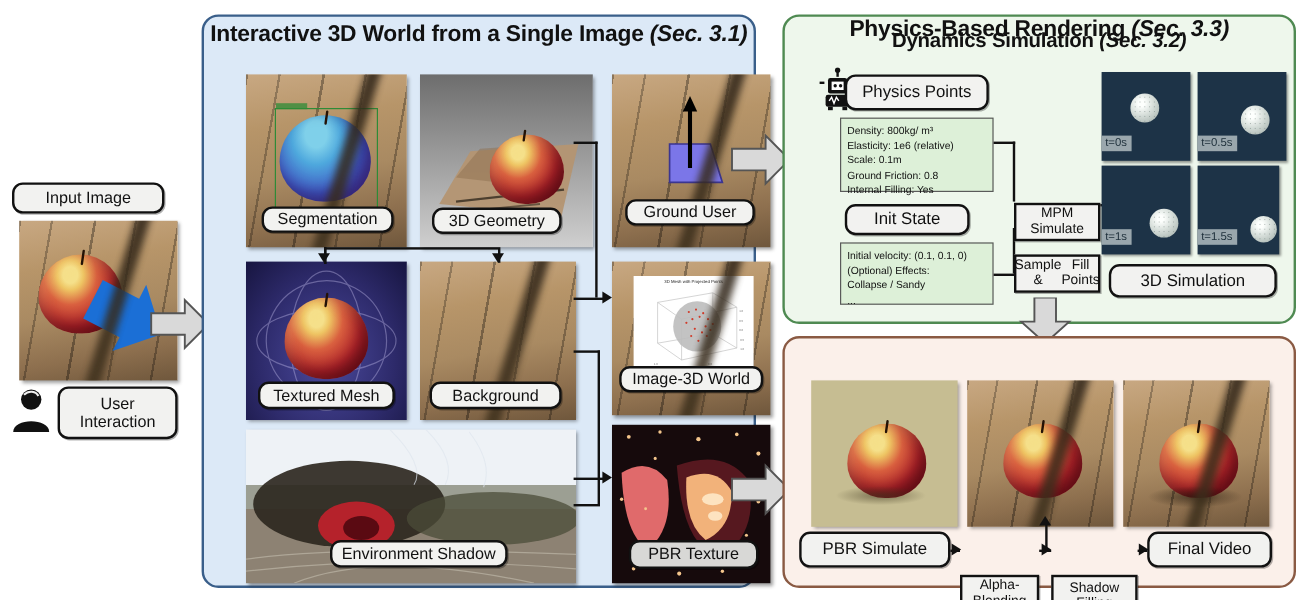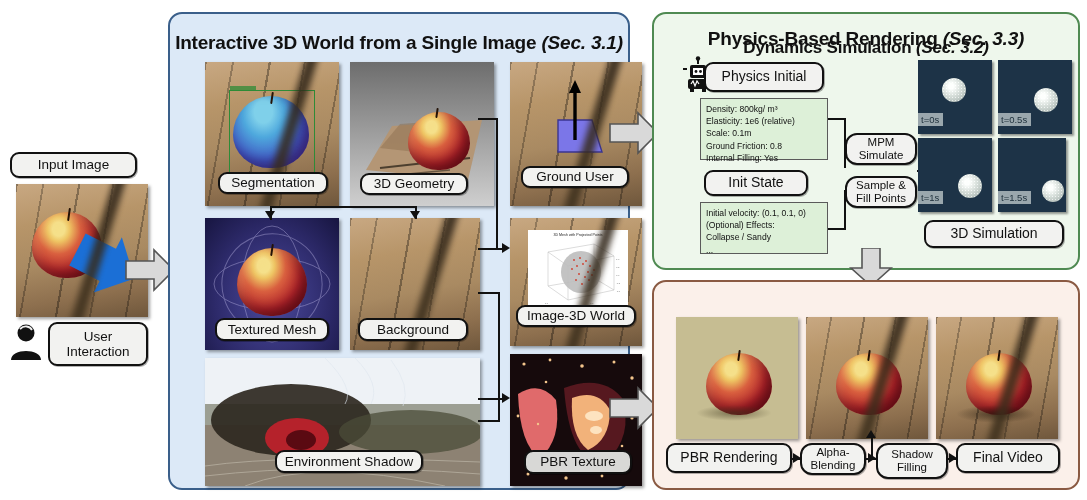--- a/index.html
+++ b/index.html
@@ -7,32 +7,32 @@
        font-family:"Liberation Sans","DejaVu Sans",sans-serif;}
 
   .abs{position:absolute;box-sizing:border-box;}
 
   
   .panel{position:absolute;border-radius:14px;box-sizing:border-box;}
   #panel-blue{left:168px;top:12px;width:462px;height:478px;background:#dce9f7;border:2px solid #3a5f8a;}
   #panel-green{left:652px;top:12px;width:428px;height:258px;background:#eef7ec;border:2px solid #4f8a52;}
   #panel-pink{left:652px;top:280px;width:428px;height:210px;background:#fbf0ea;border:2px solid #8a5a43;}
 
-  .panel-title{position:absolute;width:100%;text-align:center;font-weight:bold;color:#111;letter-spacing:-.2px;margin-top:14px;}
+  .panel-title{position:absolute;width:100%;text-align:center;font-weight:bold;color:#111;letter-spacing:-.2px;}
   #title-blue{top:18px;font-size:19px;}
   #title-green{top:24px;font-size:17px;}
   #title-pink{top:14px;font-size:19px;}
   .sec{font-style:italic;font-weight:bold;}
 
   
   .pill{position:absolute;background:#f2f2f0;border:2px solid #111;border-radius:9px;
         display:flex;align-items:center;justify-content:center;text-align:center;
         font-size:13.5px;color:#111;line-height:1.12;box-sizing:border-box;
         box-shadow:1px 1px 0 rgba(0,0,0,.30);}
-  .pill.sm{font-size:11.5px;border-radius:12px;}
+  .pill.sm{font-size:11.5px;border-radius:0;margin-top:36px;}
   .pill.grey{background:#d8d8d6;}
 
   
   .tile{position:absolute;overflow:hidden;box-shadow:2px 2px 3px rgba(0,0,0,.38);}
 
   
   .wood{background:
       linear-gradient(100deg, rgba(0,0,0,.30) 0 1.2%, rgba(0,0,0,0) 1.2% 17%,
                               rgba(0,0,0,.26) 17% 18.2%, rgba(0,0,0,0) 18.2% 40%,
                               rgba(0,0,0,.32) 40% 41.4%, rgba(0,0,0,0) 41.4% 62%,
@@ -300,21 +300,21 @@
   <rect x="15" y="3" width="2" height="5" fill="#111"></rect>
     <circle cx="16" cy="2.5" r="2.2" fill="#111"></circle>
   <rect x="6" y="23" width="20" height="10" rx="2" fill="#111"></rect>
   <path d="M9 28 l2 -3 l2 5 l2 -5 l2 3" stroke="#fff" stroke-width="1.2" fill="none"></path>
   <rect x="1" y="12" width="4" height="2" fill="#111"></rect>
     <rect x="27" y="12" width="4" height="2" fill="#111"></rect>
   <rect x="8" y="33" width="4" height="3" fill="#111"></rect>
     <rect x="20" y="33" width="4" height="3" fill="#111"></rect>
 </svg>
 
-<div class="pill" style="left:704px;top:62px;width:120px;height:30px;font-size:14px;">Physics Initial</div>
+<div class="pill" style="left:704px;top:62px;width:120px;height:30px;font-size:14px;">Physics Points</div>
 
 <div class="infobox" style="left:700px;top:98px;width:128px;height:62px;">
   <div>Density: 800kg/ m³</div>
   <div>Elasticity: 1e6 (relative)</div>
   <div>Scale: 0.1m</div>
   <div>Ground Friction: 0.8</div>
   <div>Internal Filling: Yes</div>
 </div>
 
 <div class="pill" style="left:704px;top:170px;width:104px;height:26px;font-size:14px;">Init State</div>
@@ -328,21 +328,21 @@
 
 <div class="ln lnh" style="left:828px;top:118px;width:18px;"></div>
 <div class="ln lnv" style="left:844px;top:118px;height:50px;"></div>
 <div class="ln lnh" style="left:828px;top:228px;width:18px;"></div>
 <div class="ln lnv" style="left:844px;top:190px;height:38px;"></div>
 
 <div class="pill sm" style="left:845px;top:133px;width:72px;height:32px;flex-direction:column;">
   <span>MPM</span>
   <span>Simulate</span>
 </div>
-<div class="pill sm" style="left:845px;top:176px;width:72px;height:32px;flex-direction:column;">
+<div class="pill sm" style="left:845px;top:176px;width:72px;height:32px;flex-direction:row;">
   <span>Sample &amp;</span>
   <span>Fill Points</span>
 </div>
 
 <div class="ln lnh" style="left:917px;top:170px;width:12px;"></div>
 <div class="arrowhead ah-r" style="left:925px;top:165px;"></div>
 
 <div class="simframe" style="left:918px;top:60px;width:74px;height:74px;">
   <div class="ball" style="left:24px;top:18px;width:24px;height:24px;"></div>
   <div class="tstamp" style="left:0;bottom:8px;">t=0s</div>
@@ -384,21 +384,21 @@
   <div class="apple" style="left:30px;top:36px;width:66px;height:62px;"></div>
   <div class="stem" style="left:62px;top:33px;height:11px;"></div>
 </div>
 <div class="tile wood" style="left:936px;top:317px;width:122px;height:122px;">
   <div class="apple" style="left:30px;top:36px;width:66px;height:62px;"></div>
   <div class="stem" style="left:62px;top:33px;height:11px;"></div>
   <div class="abs" style="left:20px;top:88px;width:80px;height:18px;border-radius:50%;
               background:radial-gradient(ellipse,rgba(30,20,10,.6),rgba(30,20,10,0) 70%);"></div>
 </div>
 
-<div class="pill" style="left:666px;top:443px;width:126px;height:30px;font-size:14px;">PBR Rendering</div>
+<div class="pill" style="left:666px;top:443px;width:126px;height:30px;font-size:14px;">PBR Simulate</div>
 <div class="pill sm" style="left:800px;top:443px;width:66px;height:32px;flex-direction:column;">
   <span>Alpha-</span>
   <span>Blending</span>
 </div>
 <div class="pill sm" style="left:876px;top:443px;width:72px;height:36px;flex-direction:column;">
   <span>Shadow</span>
   <span>Filling</span>
 </div>
 <div class="pill" style="left:956px;top:443px;width:104px;height:30px;font-size:14px;">Final Video</div>
 

